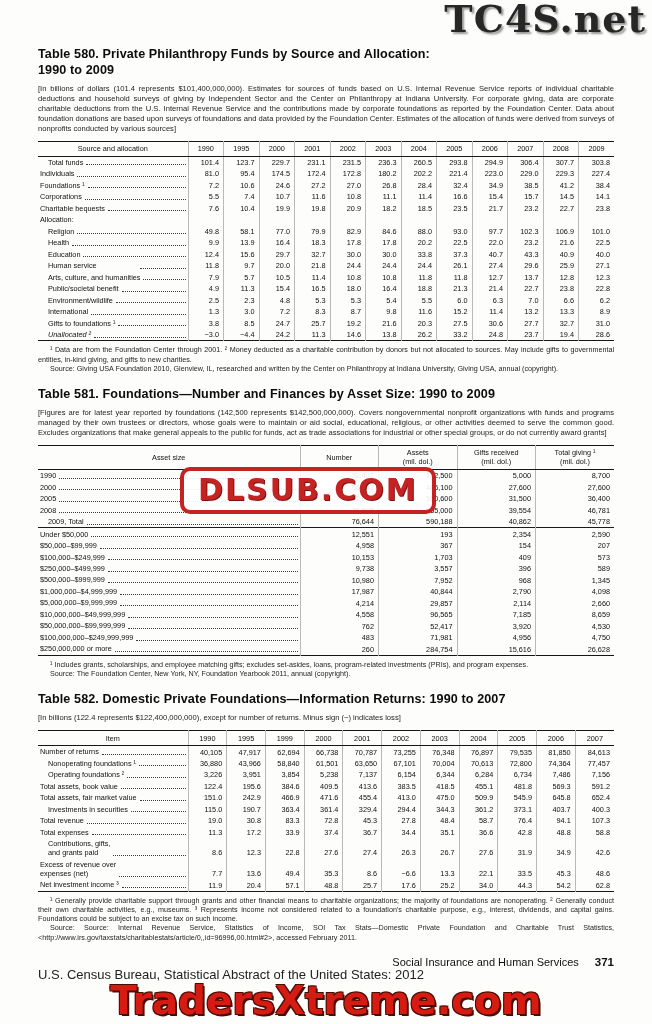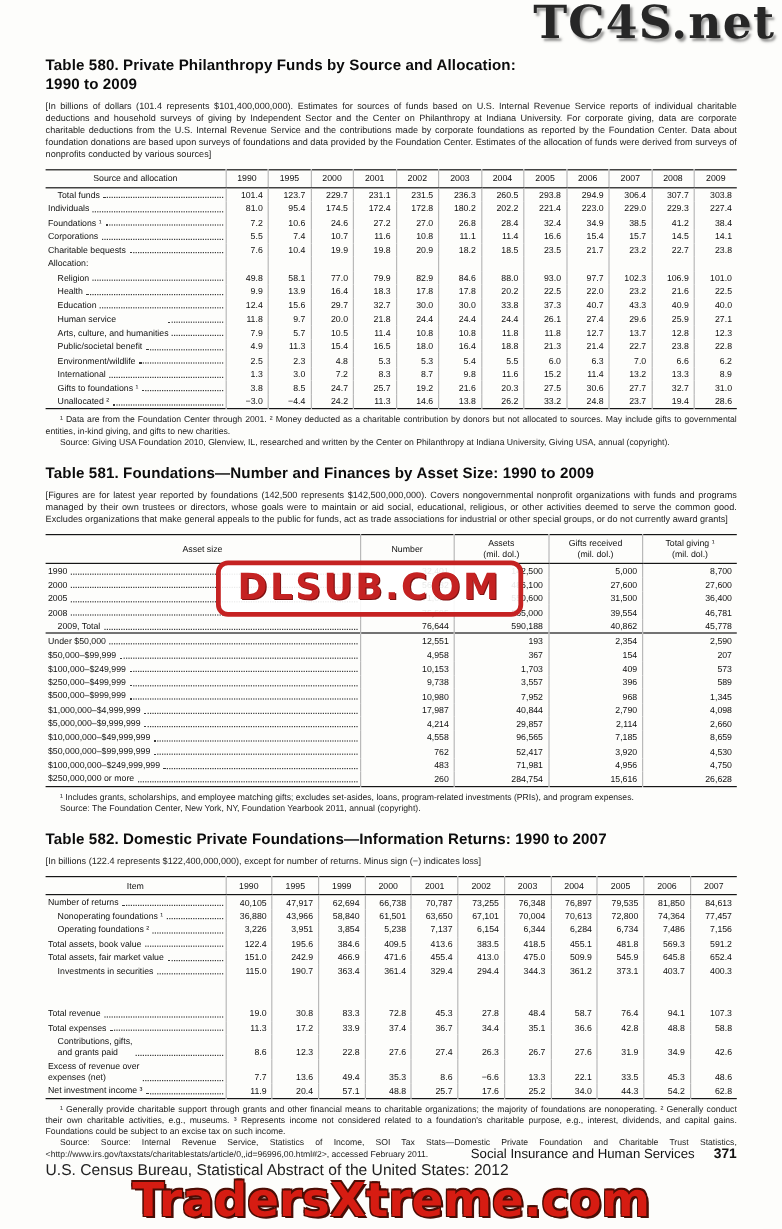--- a/index.html
+++ b/index.html
@@ -378,21 +378,21 @@
               <td class="num">21.6</td>
               <td class="num">20.3</td>
               <td class="num">27.5</td>
               <td class="num">30.6</td>
               <td class="num">27.7</td>
               <td class="num">32.7</td>
               <td class="num">31.0</td>
             </tr>
             <tr>
               <td class="stub">
-                <div class="stub-flex" style="padding-left: 10px;">
+                <div class="stub-flex" style="padding-left: 10px; font-style: italic;">
                   <span class="lbl">Unallocated ²</span>
                   <span class="leader"></span>
                 </div>
               </td>
               <td class="num">−3.0</td>
               <td class="num">−4.4</td>
               <td class="num">24.2</td>
               <td class="num">11.3</td>
               <td class="num">14.6</td>
               <td class="num">13.8</td>
@@ -781,21 +781,21 @@
               <td class="num">329.4</td>
               <td class="num">294.4</td>
               <td class="num">344.3</td>
               <td class="num">361.2</td>
               <td class="num">373.1</td>
               <td class="num">403.7</td>
               <td class="num">400.3</td>
             </tr>
             <tr>
               <td class="stub">
-                <div class="stub-flex" style="padding-left: 2px; margin-top: 24px;">
+                <div class="stub-flex" style="padding-left: 2px;">
                   <span class="lbl">Total revenue</span>
                   <span class="leader"></span>
                 </div>
               </td>
               <td class="num">19.0</td>
               <td class="num">30.8</td>
               <td class="num">83.3</td>
               <td class="num">72.8</td>
               <td class="num">45.3</td>
               <td class="num">27.8</td>

